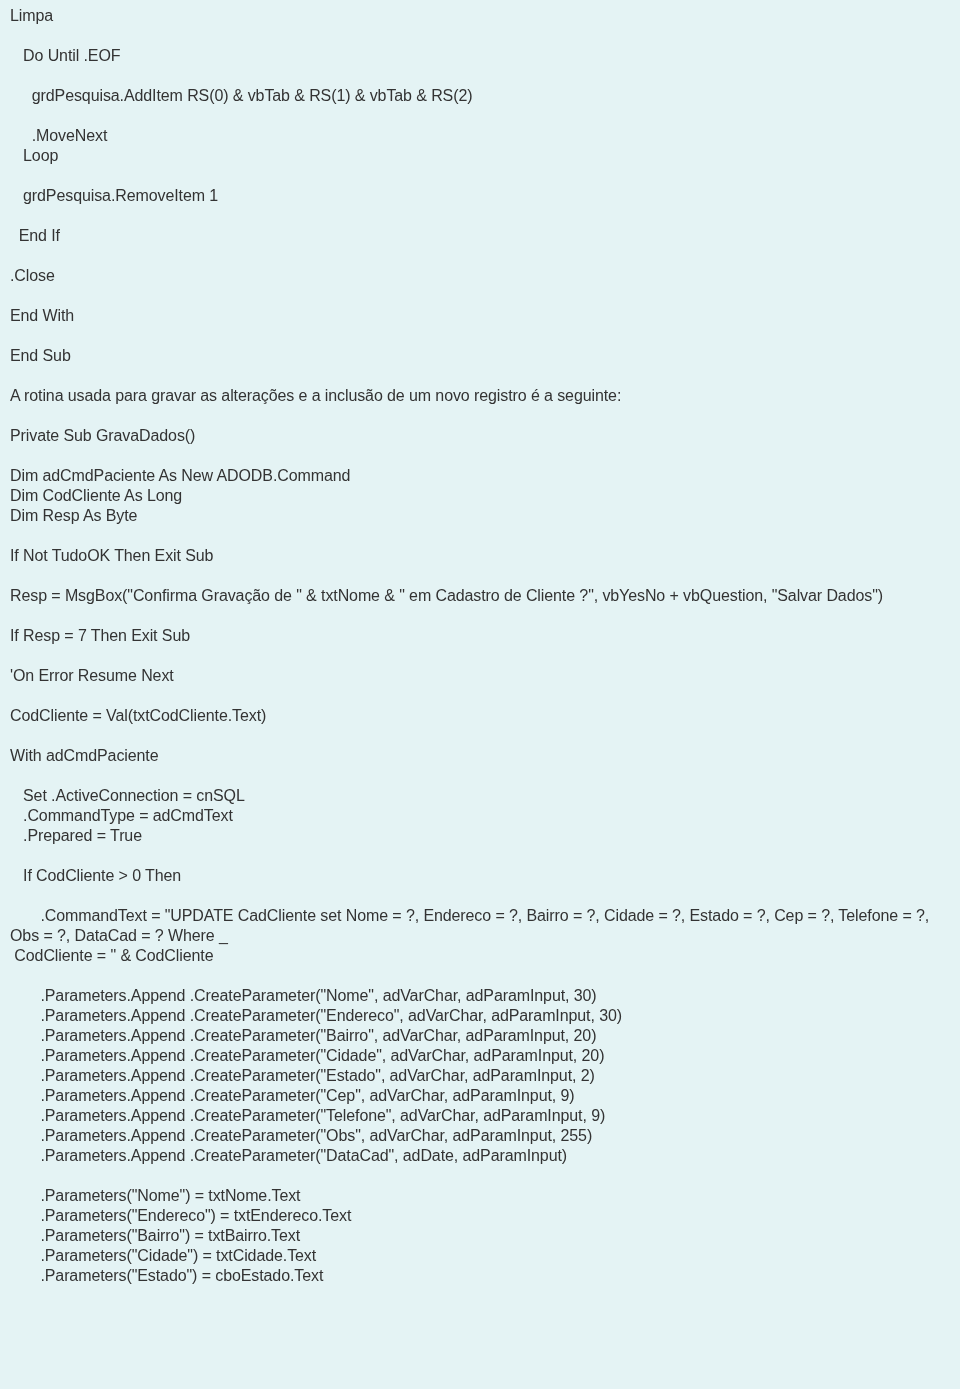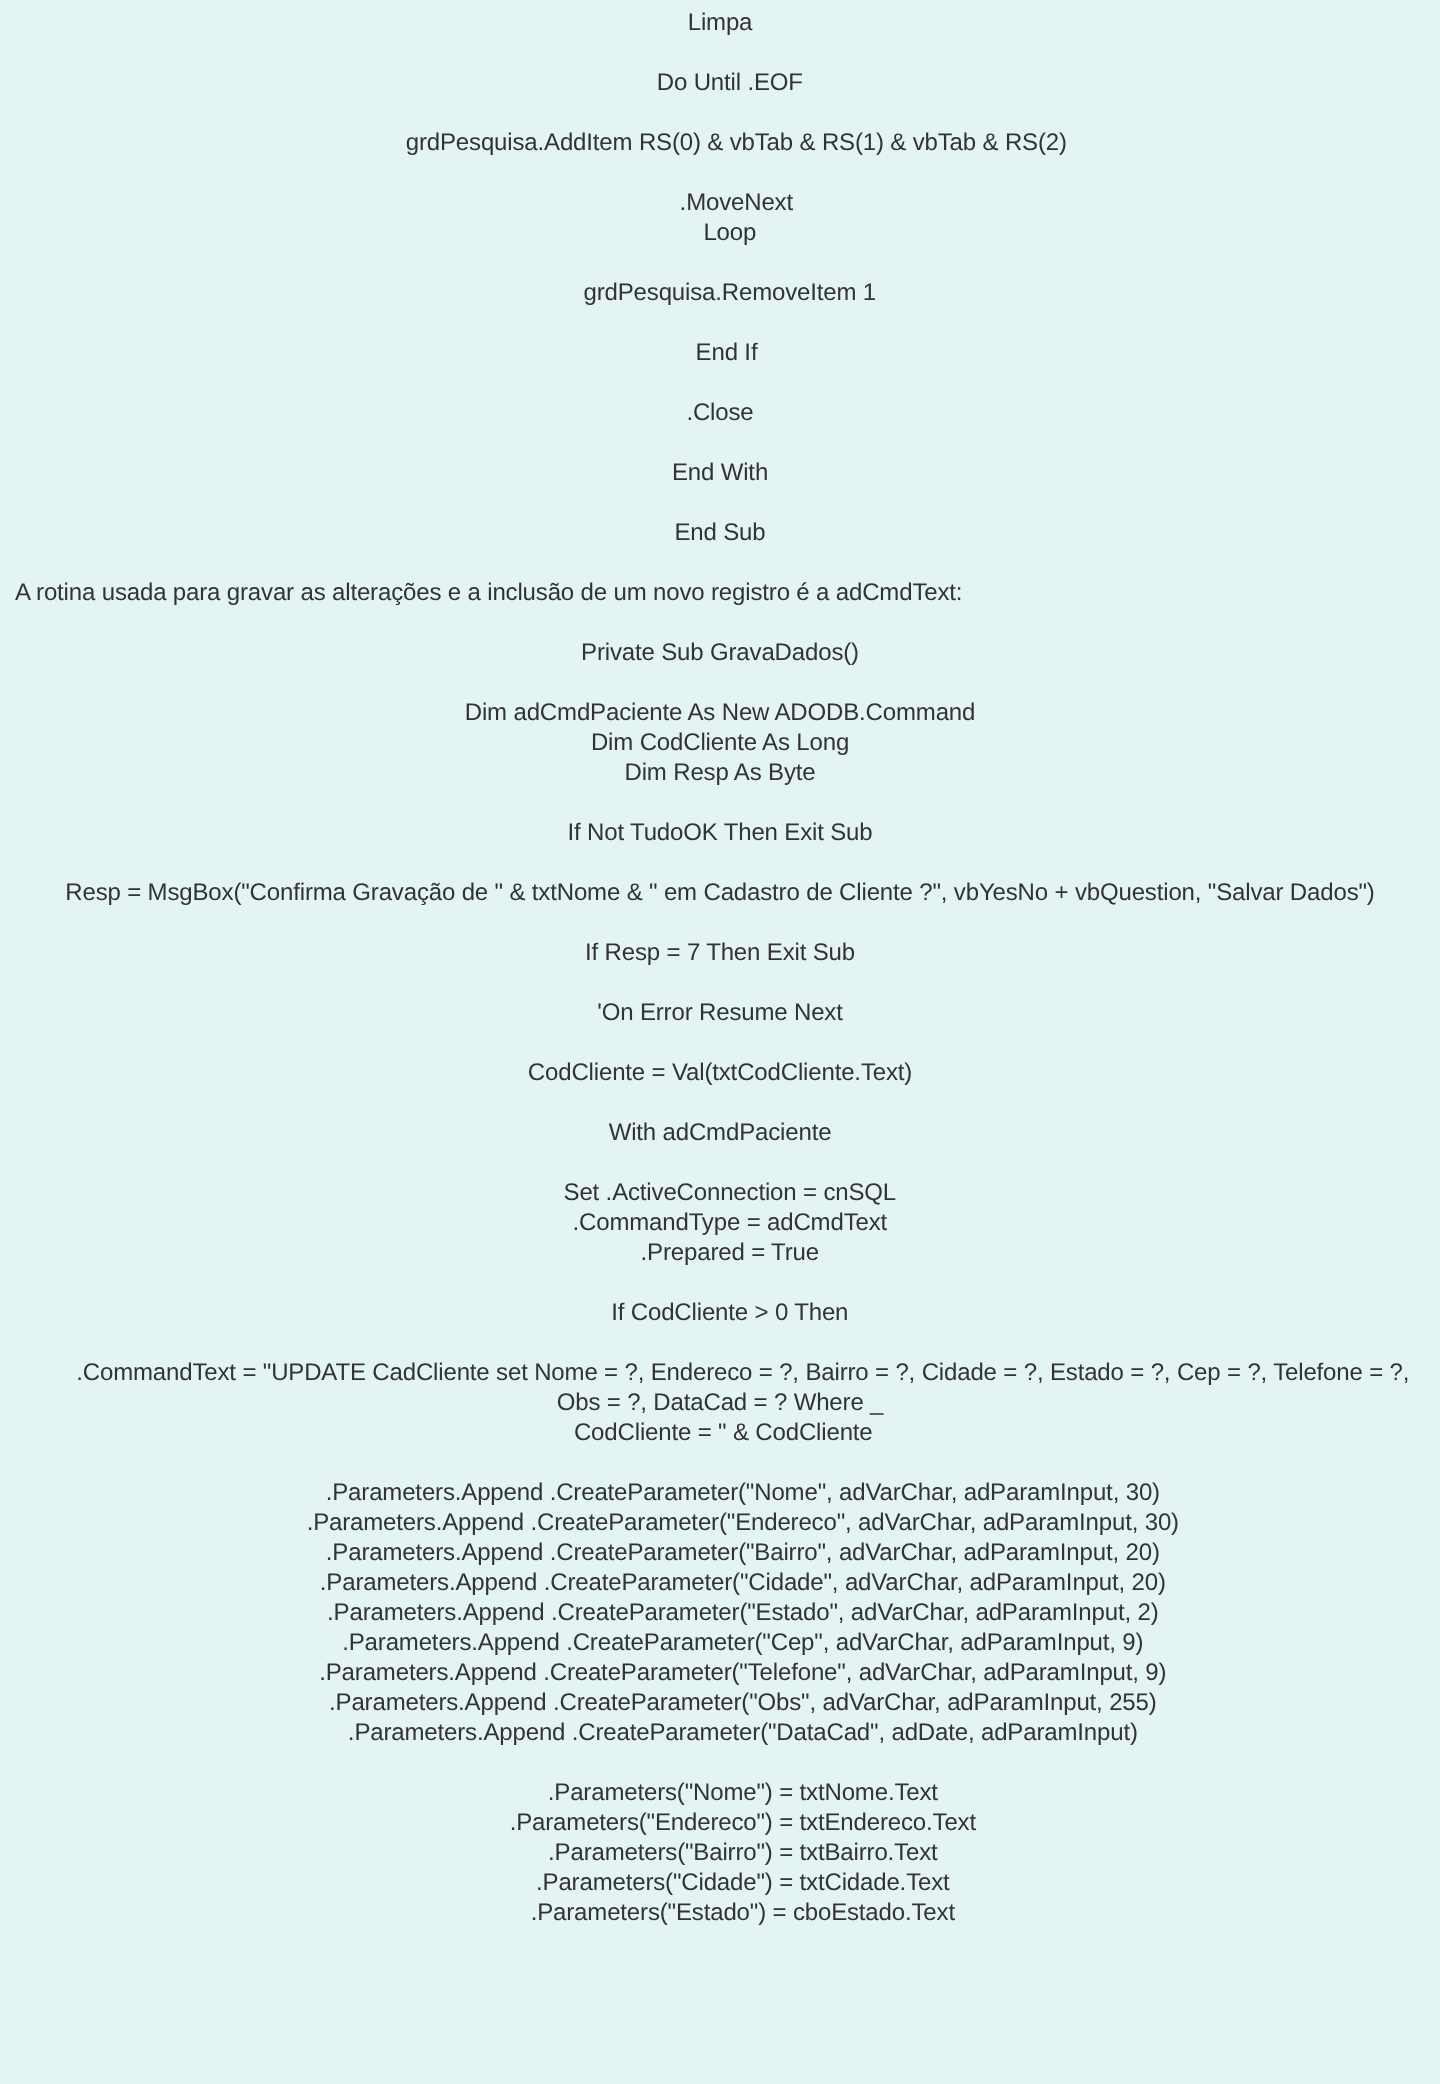--- a/index.html
+++ b/index.html
@@ -18,21 +18,20 @@
     background:var(--bg);
     padding:6px 10px 14px 10px;
     white-space:pre-wrap;
     font-family:"Trebuchet MS","Lucida Sans Unicode",Arial,sans-serif;
   }
   .narrow{
     letter-spacing:-0.1px;
   }
   pre.section{
     margin:0;
-    text-align:center;
   }
 </style>
 </head>
 <body>
 
 <pre class="section narrow">Limpa
 
    Do Until .EOF
 
      grdPesquisa.AddItem RS(0) &amp; vbTab &amp; RS(1) &amp; vbTab &amp; RS(2)
@@ -43,21 +42,21 @@
    grdPesquisa.RemoveItem 1
 
   End If
 
 .Close
 
 End With
 
 End Sub</pre>
 
-<div class="section narrow">A rotina usada para gravar as alterações e a inclusão de um novo registro é a adCmdText:</div>
+<div class="section narrow">A rotina usada para gravar as alterações e a inclusão de um novo registro é a seguinte:</div>
 
 <pre class="section narrow">Private Sub GravaDados()
 
 Dim adCmdPaciente As New ADODB.Command
 Dim CodCliente As Long
 Dim Resp As Byte
 
 If Not TudoOK Then Exit Sub
 
 Resp = MsgBox("Confirma Gravação de " &amp; txtNome &amp; " em Cadastro de Cliente ?", vbYesNo + vbQuestion, "Salvar Dados")

